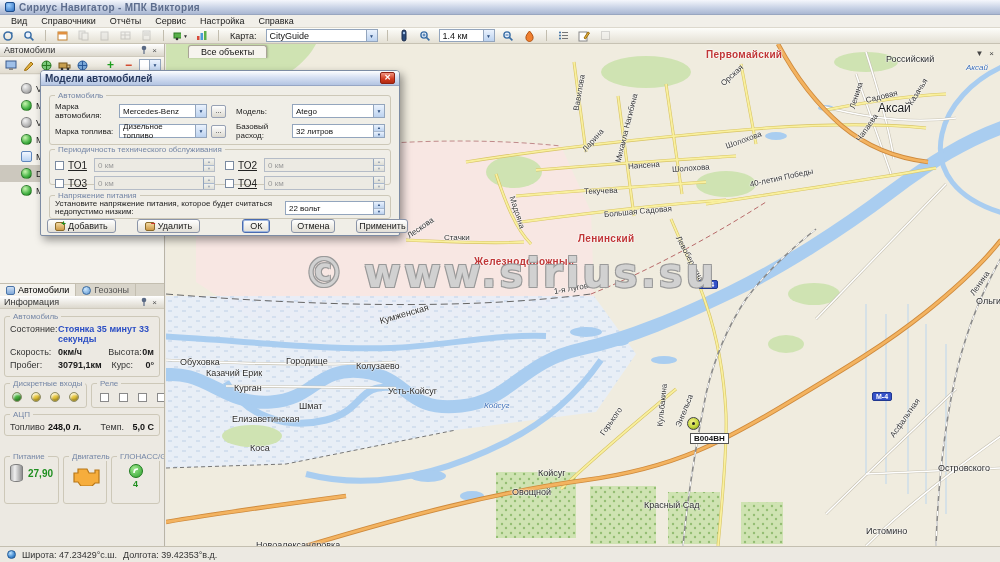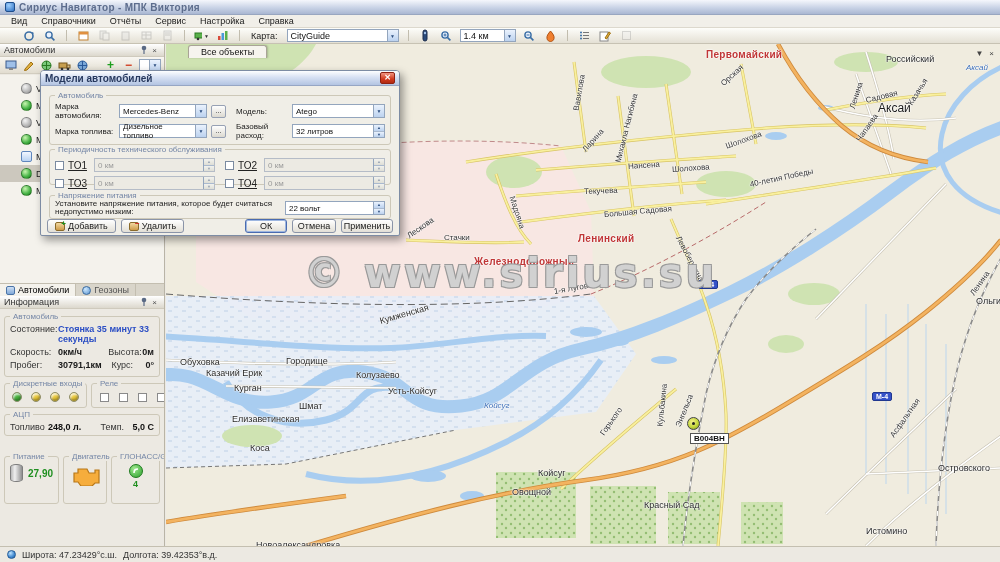--- a/index.html
+++ b/index.html
@@ -9,21 +9,21 @@
 
   
   .titlebar{position:absolute;left:0;top:0;right:0;height:15px;display:flex;align-items:center;gap:4px;
     padding:0 5px;background:linear-gradient(#f5f7fc,#c9d3e6 55%,#a9b7d2);border-bottom:1px solid #98a6c0;}
   .appicon{width:10px;height:10px;border-radius:2px;background:radial-gradient(circle at 35% 30%,#9fd0ff,#2e6fc0);border:1px solid #1d4d8c;flex:none;}
   .ttext{font-size:10px;font-weight:bold;color:#5d6d8d;letter-spacing:.3px;}
   .menubar{position:absolute;left:0;top:15px;right:0;height:13px;background:#f1efe9;border-bottom:1px solid #dcd8cd;
     display:flex;align-items:center;gap:0;padding-left:4px;}
   .mitem{font-size:9px;color:#1a1a1a;padding:0 7px;}
   .toolbar{position:absolute;left:0;top:28px;right:0;height:16px;background:linear-gradient(#fdfdfa,#e4e0d4);
-    border-bottom:1px solid #c7c2b3;display:flex;align-items:center;gap:6px;padding:0 21px;}
+    border-bottom:1px solid #c7c2b3;display:flex;align-items:center;gap:6px;padding:0 0;}
   .tbi{width:15px;height:13px;border-radius:2px;display:flex;align-items:center;justify-content:center;flex:none;}
   .tbi.dis{opacity:.35;}
   .tbsep{width:1px;height:11px;background:#c2bdae;margin:0 3px;flex:none;}
   .tblbl{font-size:9px;color:#222;margin:0 3px 0 2px;}
   .combo{height:13px;background:#fff;border:1px solid #93a5bd;display:flex;align-items:center;
     font-size:9px;color:#111;padding:0 13px 0 3px;position:relative;}
   .combo .carr{position:absolute;right:0;top:0;bottom:0;width:11px;border-left:1px solid #93a5bd;
     background:linear-gradient(#eaf2fd,#bcd2ef);color:#2d4f80;font-size:5px;display:flex;align-items:center;justify-content:center;}
   .darr{font-size:5px;color:#333;margin-left:2px;}
 
@@ -133,21 +133,21 @@
     background:linear-gradient(#eaf2fd,#bcd2ef);}
   .spinbtns i+i{border-top:1px solid #a9b9cf;}
   .dfield.dis{background:#eceae3;color:#9a9a9a;border-color:#b5bcc7;}
   .dfield.dis .spinbtns i{color:#9aa5b5;background:linear-gradient(#f2f2ee,#deded6);}
   .cb{width:9px;height:9px;background:#fff;border:1px solid #7a8aa0;flex:none;}
   .tolabel{font-size:10px;color:#222;width:22px;flex:none;text-decoration:underline;}
   .togrid{position:absolute;left:5px;right:5px;top:8px;display:grid;grid-template-columns:1fr 1fr;gap:4px 10px;}
   .torow{display:flex;align-items:center;gap:4px;}
   .torow .dfield{flex:1;}
   .dhint{font-size:8px;color:#222;flex:1;line-height:1.05;}
-  .dbtns{position:absolute;left:6px;right:6px;top:148px;height:14px;display:flex;align-items:center;gap:5px;}
+  .dbtns{position:absolute;left:6px;right:6px;top:148px;height:14px;display:flex;align-items:center;gap:21px;}
   .xpbtn{height:14px;border:1px solid #8a94a8;border-radius:3px;background:linear-gradient(#ffffff,#e2dfd6);
     font-size:9px;color:#1a1a1a;display:flex;align-items:center;justify-content:center;gap:3px;padding:0 7px;}
   .xpbtn.def{border-color:#4a6baf;box-shadow:0 0 0 1px #9db6e0 inset;}
   .xpbtn .bico{width:10px;height:9px;border-radius:2px;background:linear-gradient(#f2d8a0,#cf9c4a);border:1px solid #8a6a2a;position:relative;}
   .xpbtn .bico.add::after{content:"+";position:absolute;right:-2px;top:-4px;color:#1f8f1f;font-weight:bold;font-size:8px;}
   .xpbtn .bico.del::after{content:"−";position:absolute;right:-2px;top:-4px;color:#c22;font-weight:bold;font-size:8px;}
   .dsp{flex:1;}
 
   
   .statusbar{position:absolute;left:0;bottom:0;right:0;height:16px;background:#ece9e2;border-top:1px solid #c4bfb0;
@@ -622,21 +622,21 @@
         <span class="maplabel district" style="left:412px;top:189px;">Ленинский</span>
         <span class="maplabel district" style="left:308px;top:212px;">Железнодорожный</span>
         <span class="maplabel street" style="left:242px;top:188px;transform:rotate(-35deg);">Лескова</span>
         <span class="maplabel street" style="left:278px;top:189px;">Стачки</span>
         <span class="maplabel street" style="left:512px;top:188px;transform:rotate(62deg);">Левобережная</span>
         <span class="maplabel street" style="left:388px;top:243px;transform:rotate(-10deg);">1-я Луговая</span>
         <span class="maplabel place" style="left:214px;top:272px;transform:rotate(-16deg);">Кумженская</span>
         <span class="maplabel place" style="left:14px;top:313px;">Обуховка</span>
         <span class="maplabel place" style="left:40px;top:324px;">Казачий Ерик</span>
         <span class="maplabel place" style="left:120px;top:312px;">Городище</span>
-        <span class="maplabel place" style="left:190px;top:317px;margin-top:9px;">Колузаево</span>
+        <span class="maplabel place" style="left:190px;top:317px;">Колузаево</span>
         <span class="maplabel place" style="left:68px;top:339px;">Курган</span>
         <span class="maplabel place" style="left:222px;top:342px;">Усть-Койсуг</span>
         <span class="maplabel place" style="left:133px;top:357px;">Шмат</span>
         <span class="maplabel place" style="left:66px;top:370px;">Елизаветинская</span>
         <span class="maplabel place" style="left:84px;top:399px;">Коса</span>
         <span class="maplabel water" style="left:318px;top:357px;">Койсуг</span>
         <span class="maplabel street" style="left:436px;top:386px;transform:rotate(-55deg);">Горького</span>
         <span class="maplabel street" style="left:494px;top:378px;transform:rotate(-84deg);">Кульбакина</span>
         <span class="maplabel street" style="left:512px;top:378px;transform:rotate(-68deg);">Энгельса</span>
         <span class="maplabel place" style="left:372px;top:424px;">Койсуг</span>

